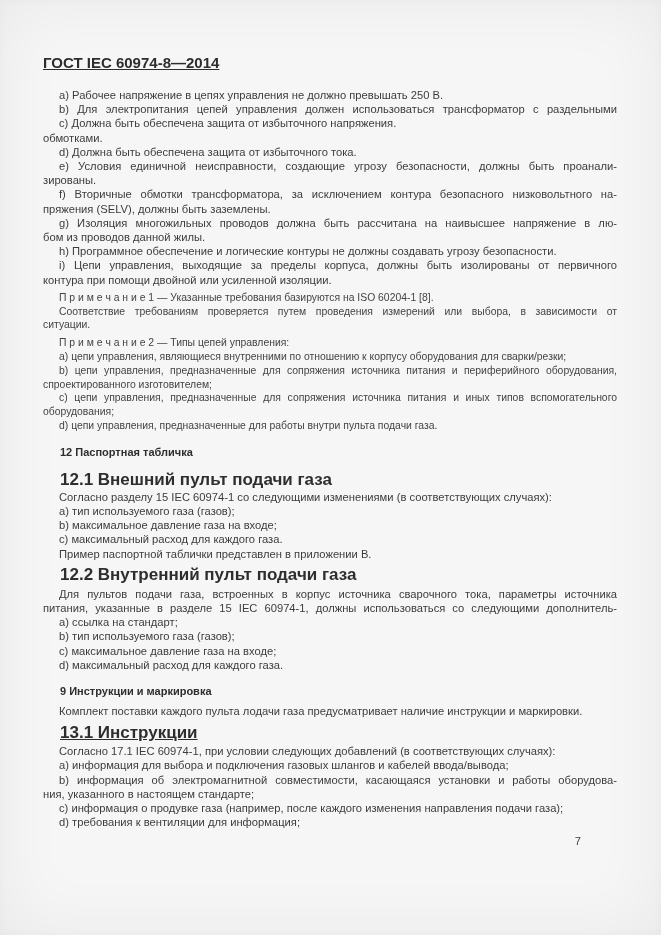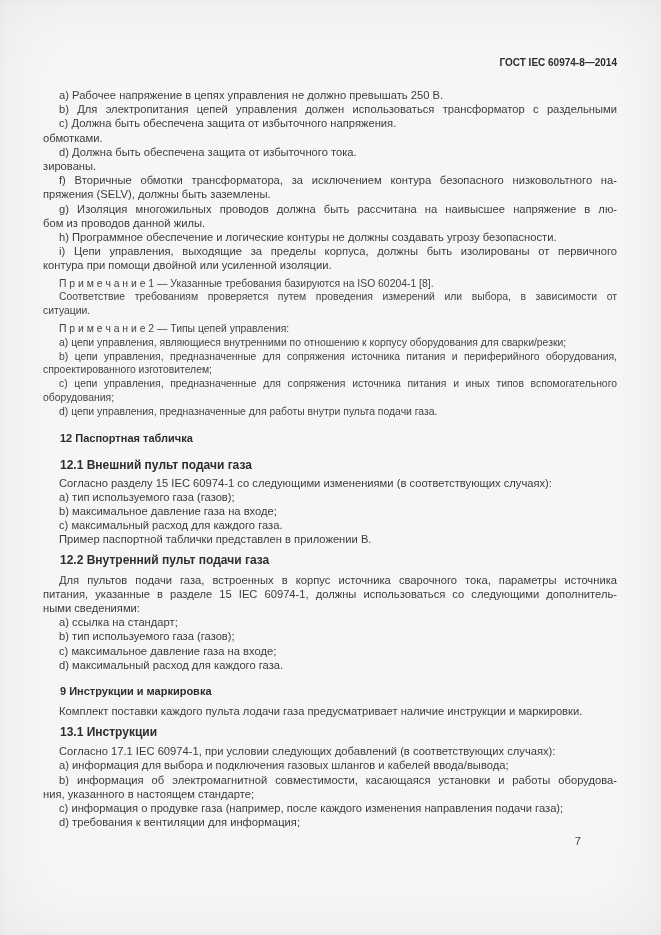--- a/index.html
+++ b/index.html
@@ -8,57 +8,58 @@
     width:661px; height:935px;
     margin:0 auto;
     background:#f6f6f6;
     box-shadow: inset 0 0 70px rgba(0,0,0,0.055), inset 0 0 8px rgba(0,0,0,0.03);
     font-family:"Liberation Sans", sans-serif;
     color:#3c3c3c;
     box-sizing:border-box;
     padding:56px 44px 0 43px;
     overflow:hidden;
   }
-  .header { text-align:right; font-size:10px; font-weight:bold; color:#2d2d2d; line-height:14px; }
+  .header { text-align:left; font-size:15px; font-weight:bold; color:#2d2d2d; line-height:14px;text-decoration:underline; }
   .doc { width:574px; }
   .block { }
   .line { font-size:11.2px; line-height:14.2px; text-align:left; white-space:normal; }
   .line.ind { padding-left:16px; }
   .line.just { text-align:justify; text-align-last:justify; }
   .note .line { font-size:10.4px; line-height:13.8px; color:#444; }
   .h1 { font-size:11px; font-weight:bold; color:#2e2e2e; line-height:19px; padding-left:17px; }
-  .h2 { font-size:12px; font-weight:bold; color:#2e2e2e; line-height:15px; padding-left:17px; }
+  .h2 { font-size:17px; font-weight:bold; color:#2e2e2e; line-height:15px; padding-left:17px; }
   [data-block="sec11-items"] { margin-top:18px; }
   [data-block="note-1"] { margin-top:4px; }
   [data-block="note-2"] { margin-top:4px; }
   [data-block="h-12"] { margin-top:10px; }
   [data-block="h-12-1"] { margin-top:10px; }
   [data-block="sec12-1"] { margin-top:3px; }
   [data-block="h-12-2"] { margin-top:6px; }
   [data-block="sec12-2"] { margin-top:5px; }
   [data-block="h-13"] { margin-top:10px; }
   [data-block="sec13-intro"] { margin-top:3px; }
-  [data-block="h-13-1"] { margin-top:7px; }
+  [data-block="h-13-1"] { margin-top:7px;text-decoration:underline; }
   [data-block="sec13-1"] { margin-top:4px; }
   .page-num { margin-top:6px; text-align:right; padding-right:36px; font-size:11.2px; color:#3c3c3c; }
 </style>
 </head>
 <body>
 
 <div class="page">
   <div class="header">
     <span class="doc-code">ГОСТ IEC 60974-8—2014</span>
   </div>
   <div class="doc" id="doc-body">
       <div class="block bodytxt" data-block="sec11-items">
         <div class="line ind">a) Рабочее напряжение в цепях управления не должно превышать 250 В.</div>
         <div class="line ind just">b) Для электропитания цепей управления должен использоваться трансформатор с раздельными</div>
         <div class="line ind">c) Должна быть обеспечена защита от избыточного напряжения.</div>
         <div class="line">обмотками.</div>
         <div class="line ind">d) Должна быть обеспечена защита от избыточного тока.</div>
+        <div class="line ind just">e) Условия единичной неисправности, создающие угрозу безопасности, должны быть проанали-</div>
         <div class="line">зированы.</div>
         <div class="line ind just">f) Вторичные обмотки трансформатора, за исключением контура безопасного низковольтного на-</div>
         <div class="line">пряжения (SELV), должны быть заземлены.</div>
         <div class="line ind just">g) Изоляция многожильных проводов должна быть рассчитана на наивысшее напряжение в лю-</div>
         <div class="line">бом из проводов данной жилы.</div>
         <div class="line ind">h) Программное обеспечение и логические контуры не должны создавать угрозу безопасности.</div>
         <div class="line ind just">i) Цепи управления, выходящие за пределы корпуса, должны быть изолированы от первичного</div>
         <div class="line">контура при помощи двойной или усиленной изоляции.</div>
       </div>
       <div class="block note" data-block="note-1">
@@ -81,21 +82,20 @@
         <div class="line ind">Согласно разделу 15 IEC 60974-1 со следующими изменениями (в соответствующих случаях):</div>
         <div class="line ind">a) тип используемого газа (газов);</div>
         <div class="line ind">b) максимальное давление газа на входе;</div>
         <div class="line ind">c) максимальный расход для каждого газа.</div>
         <div class="line ind">Пример паспортной таблички представлен в приложении В.</div>
       </div>
       <div class="h2" data-block="h-12-2">12.2 Внутренний пульт подачи газа</div>
       <div class="block bodytxt" data-block="sec12-2">
         <div class="line ind just">Для пультов подачи газа, встроенных в корпус источника сварочного тока, параметры источника</div>
         <div class="line just">питания, указанные в разделе 15 IEC 60974-1, должны использоваться со следующими дополнитель-</div>
-        <div class="line">ными сведениями:</div>
         <div class="line ind">a) ссылка на стандарт;</div>
         <div class="line ind">b) тип используемого газа (газов);</div>
         <div class="line ind">c) максимальное давление газа на входе;</div>
         <div class="line ind">d) максимальный расход для каждого газа.</div>
       </div>
       <div class="h1" data-block="h-13">9 Инструкции и маркировка</div>
       <div class="block bodytxt" data-block="sec13-intro">
         <div class="line ind">Комплект поставки каждого пульта лодачи газа предусматривает наличие инструкции и маркировки.</div>
       </div>
       <div class="h2" data-block="h-13-1">13.1 Инструкции</div>

